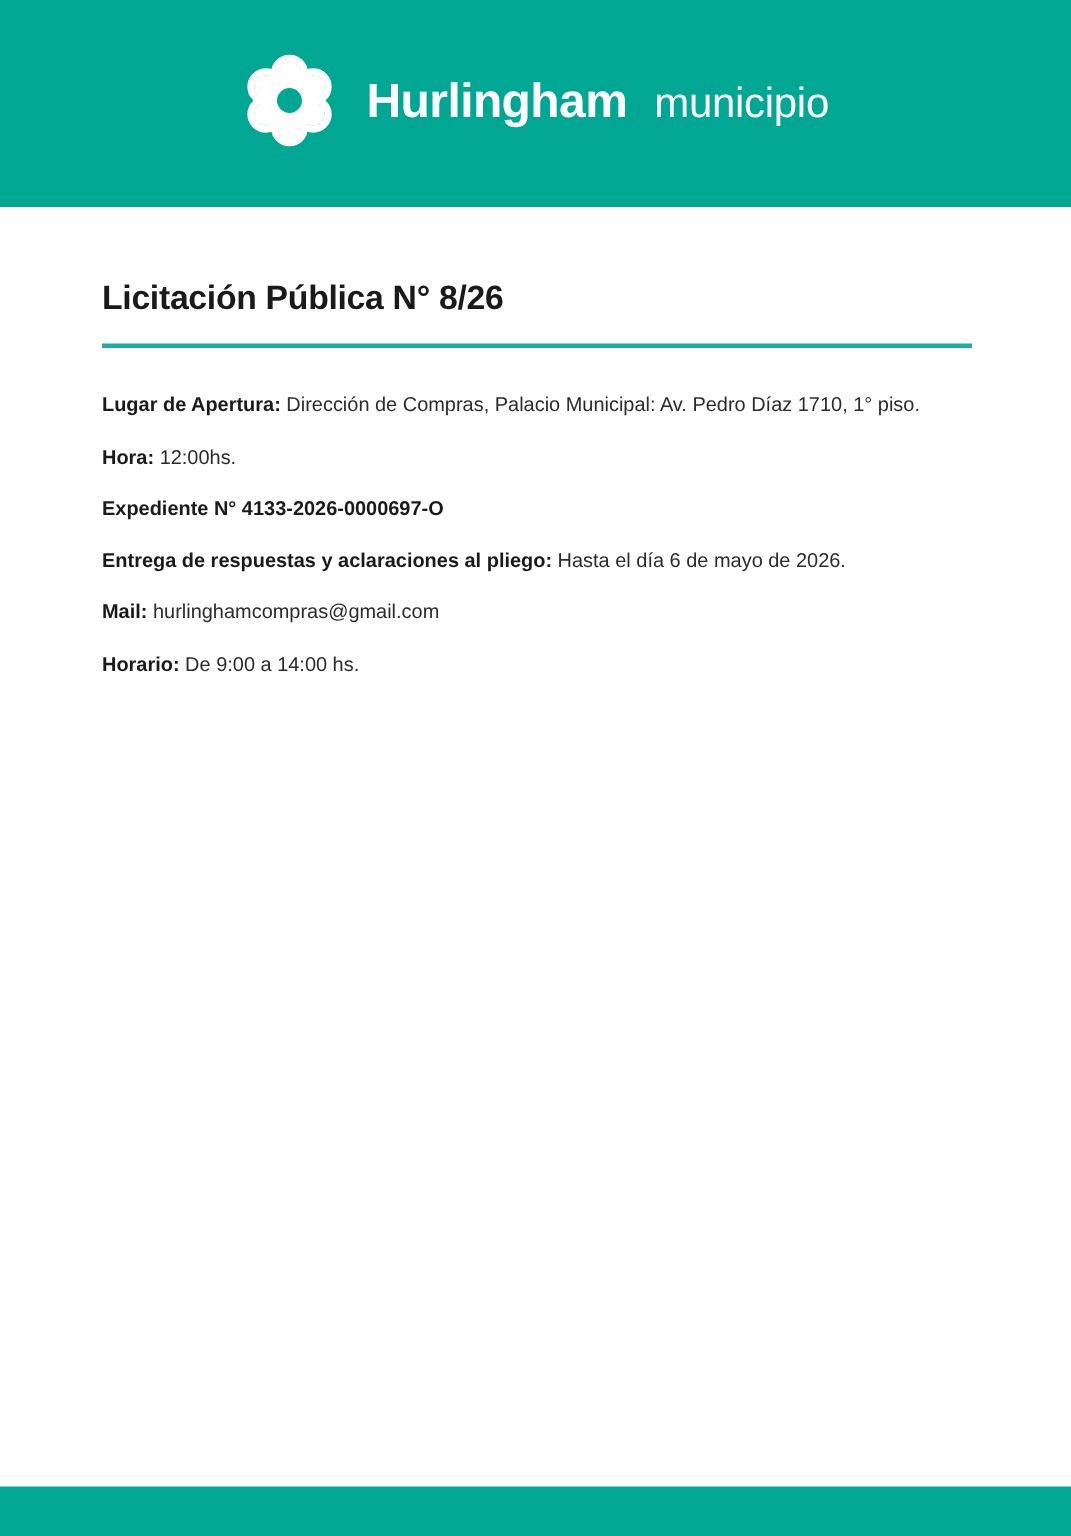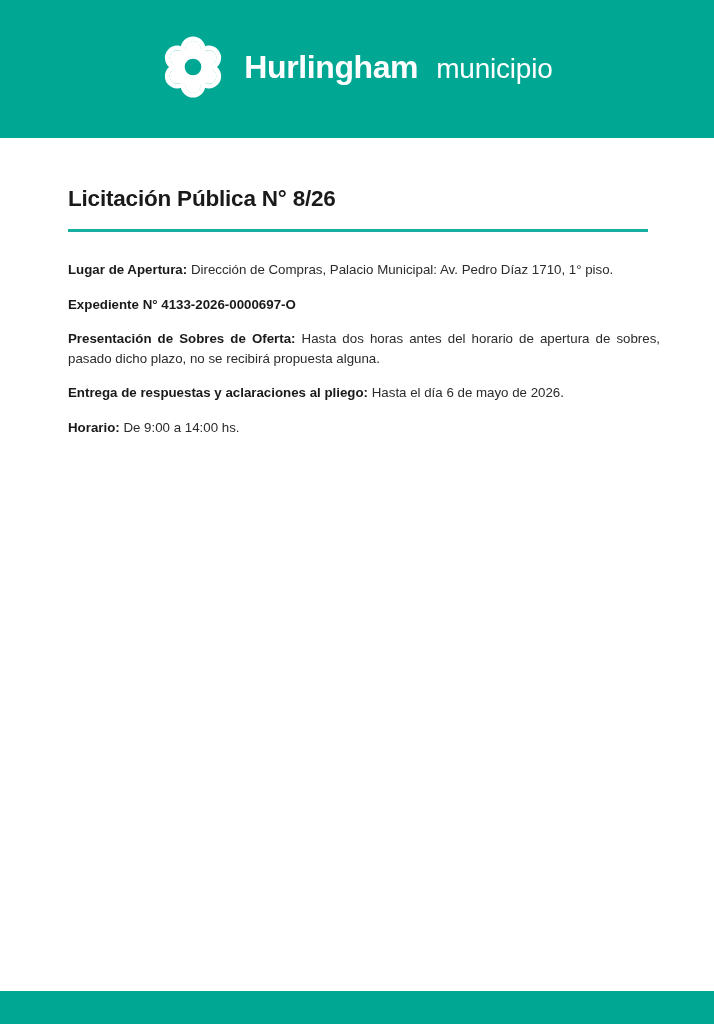--- a/index.html
+++ b/index.html
@@ -169,33 +169,36 @@
 
     <div class="doc-blocks">
 
 
 
       <p class="para left">
         <span class="lead">Lugar de Apertura:</span><span> Dirección de Compras, Palacio Municipal: Av. Pedro Díaz 1710, 1° piso.</span>
       </p>
 
 
+      <p class="para left">
+        <span class="lead">Hora:</span><span> 12:00hs.</span>
+      </p>
 
       <p class="para left all-bold">Expediente N° 4133-2026-0000697-O</p>
 
-      <p class="para">
-        <span class="lead">Presentación de Sobres de Oferta:</span><span> Hasta dos horas antes del horario de apertura de sobres, pasado dicho plazo, no se recibirá propuesta alguna.</span>
-      </p>
 
 
 
       <p class="para left">
         <span class="lead">Entrega de respuestas y aclaraciones al pliego:</span><span> Hasta el día 6 de mayo de 2026.</span>
       </p>
 
+      <p class="para left">
+        <span class="lead">Mail:</span><span> hurlinghamcompras@gmail.com</span>
+      </p>
 
       <p class="para left">
         <span class="lead">Horario:</span><span> De 9:00 a 14:00 hs.</span>
       </p>
 
     </div>
   </div>
 </div>
 
 <div class="footer-band"></div>

